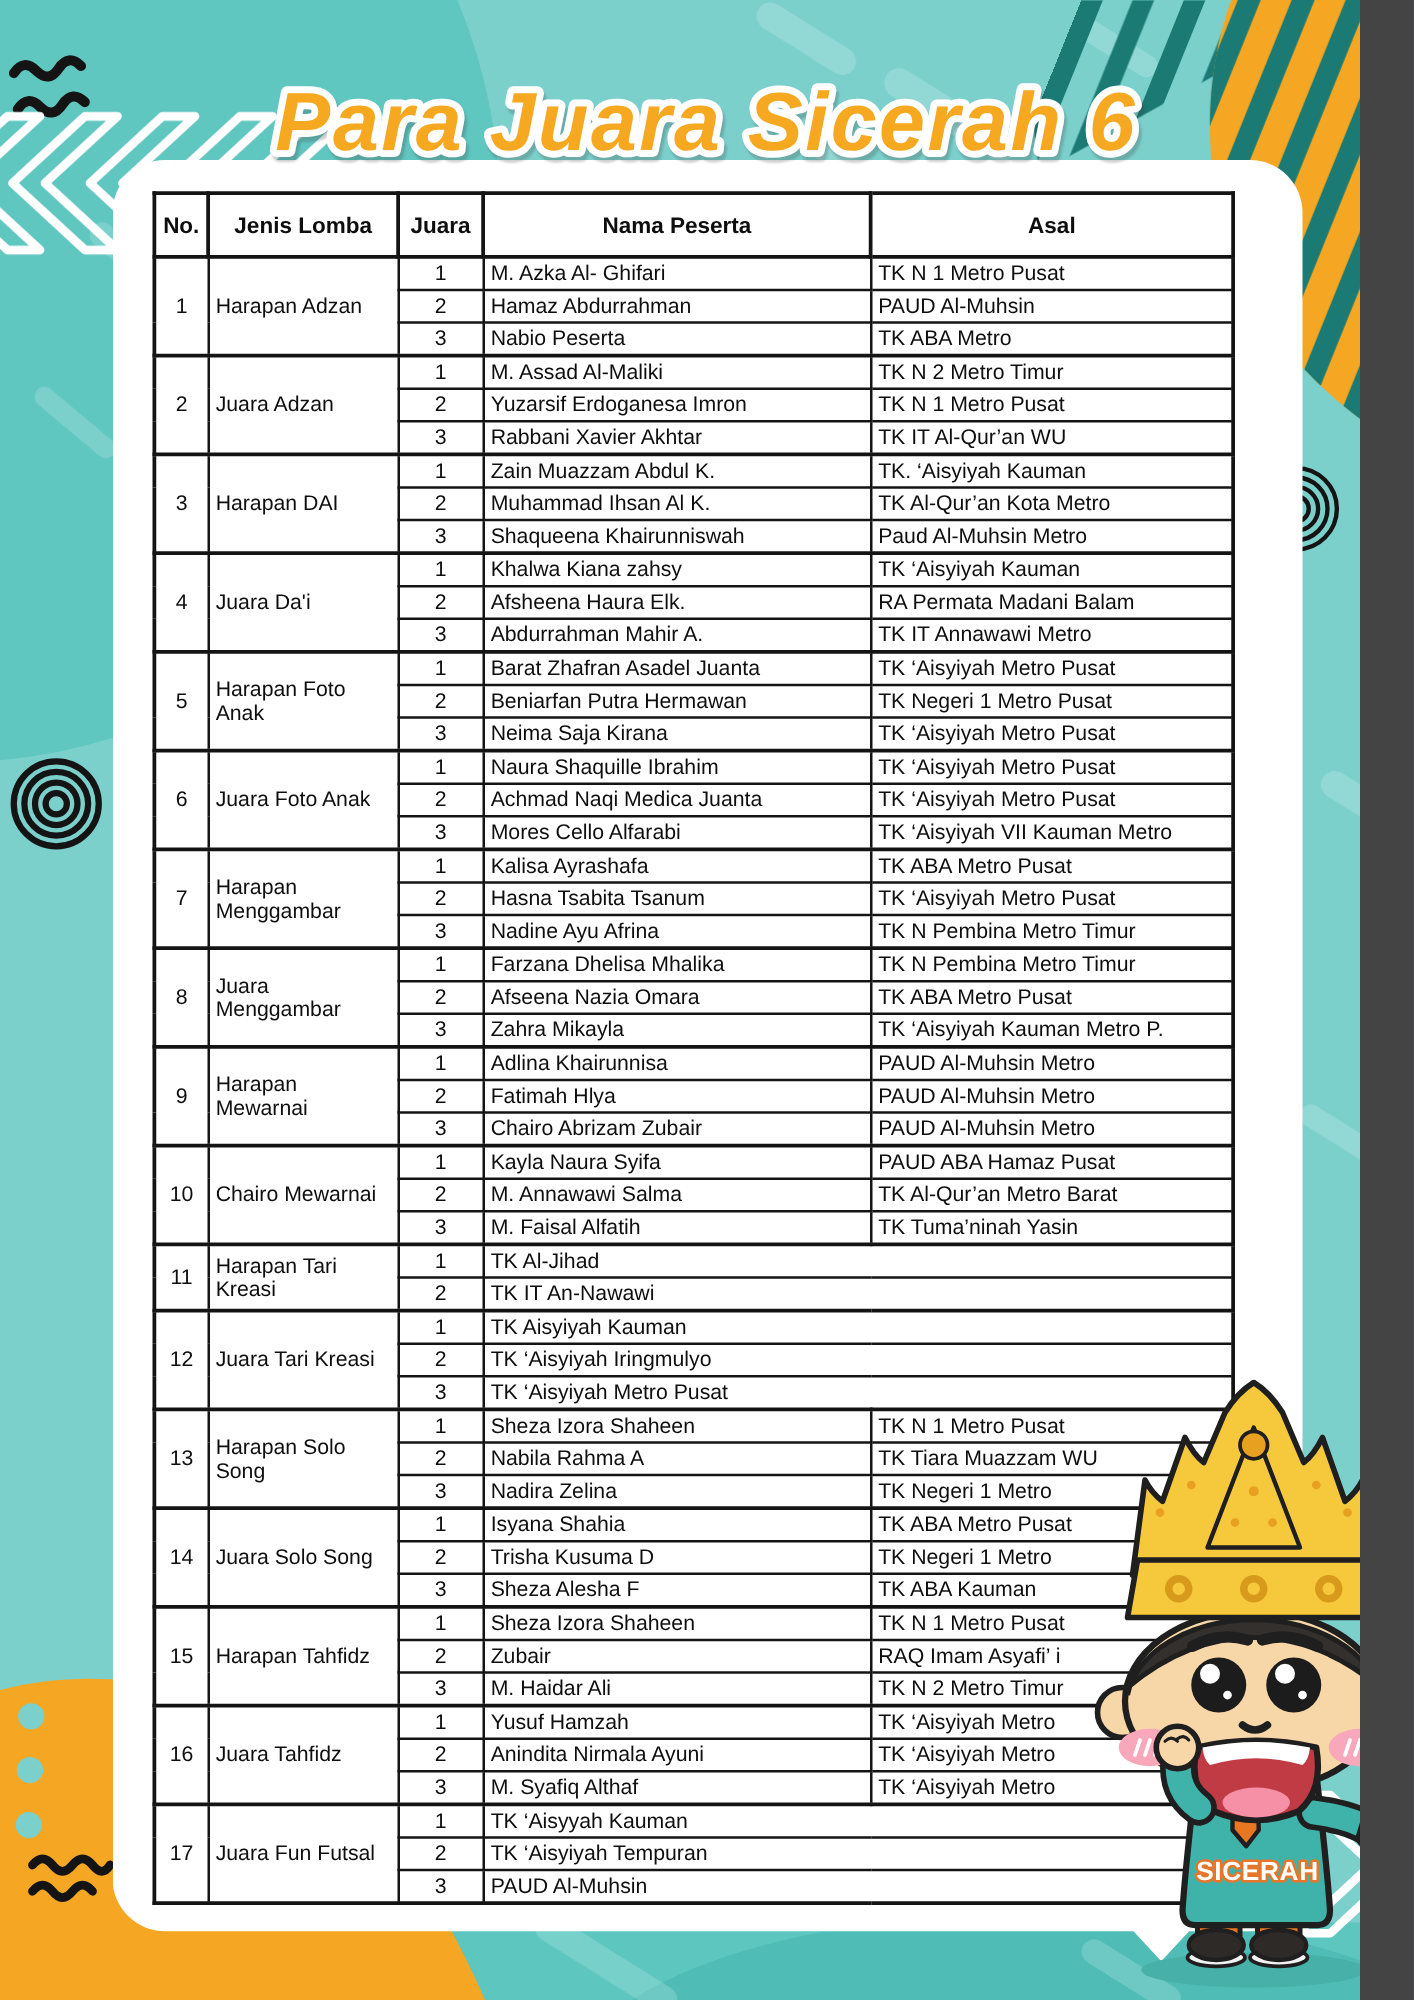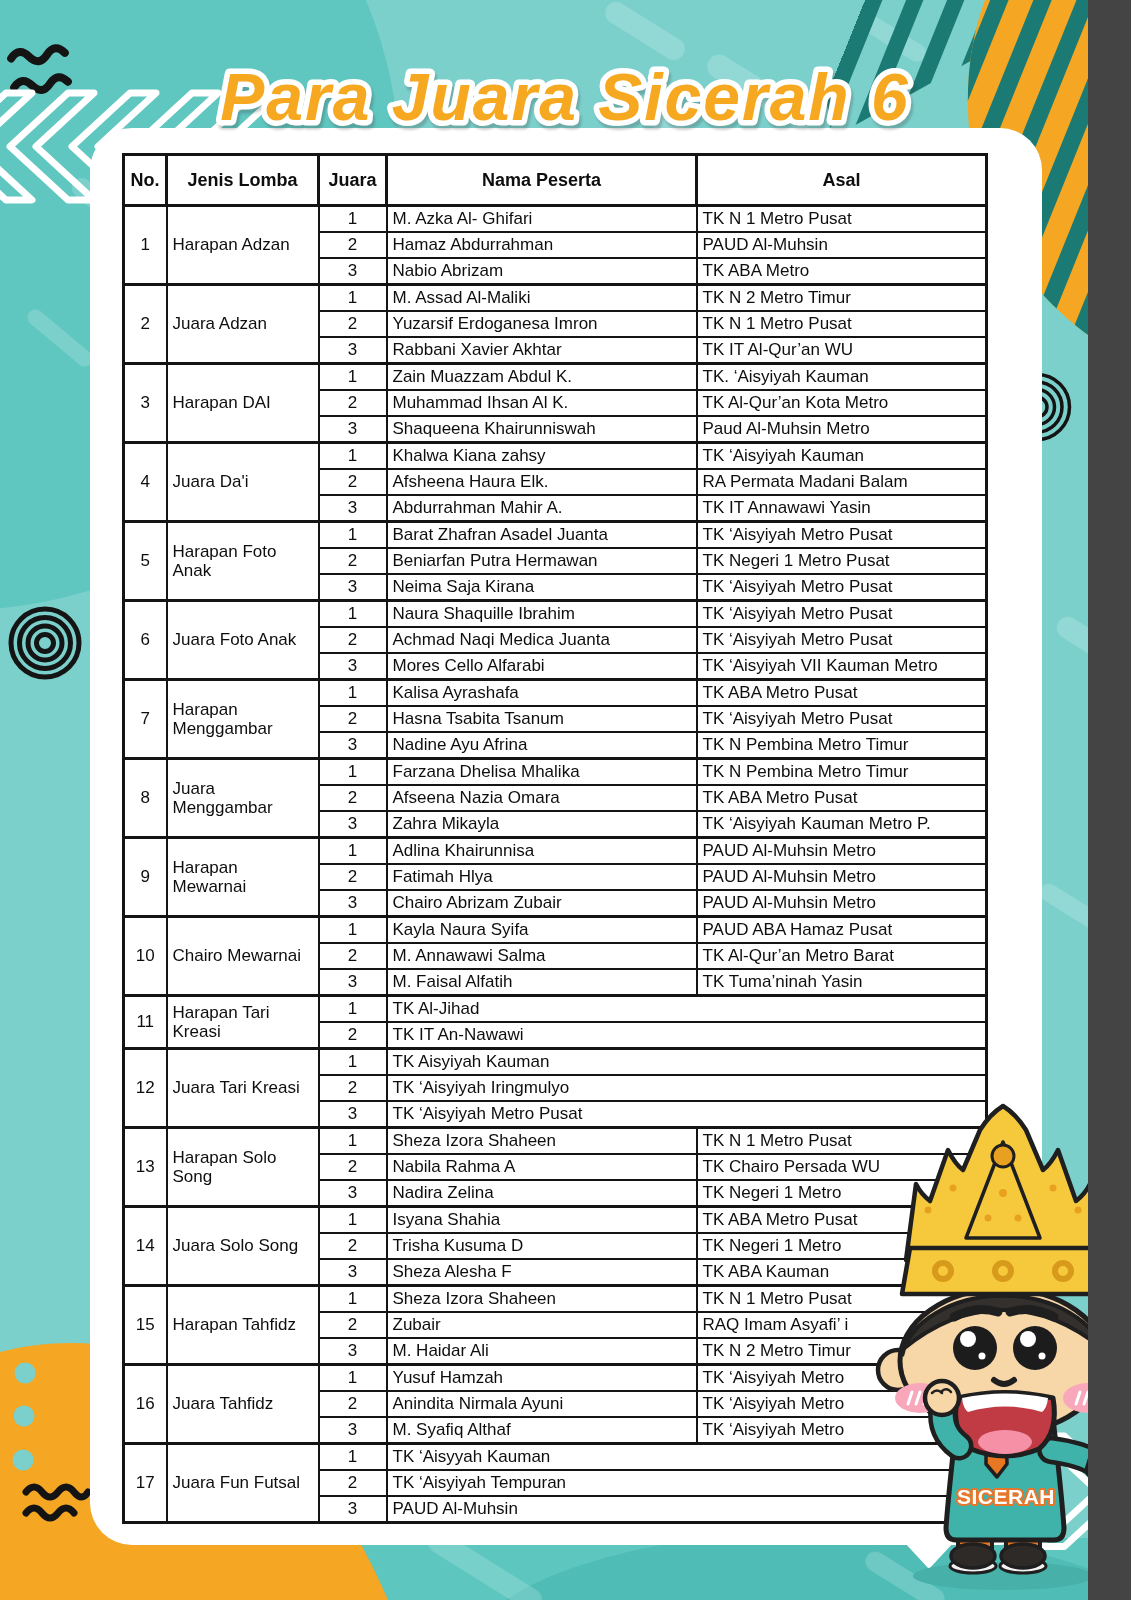--- a/index.html
+++ b/index.html
@@ -183,21 +183,21 @@
           <td class="c-nama">M. Azka Al- Ghifari</td>
           <td class="c-asal">TK N 1 Metro Pusat</td>
         </tr>
         <tr>
           <td class="c-juara">2</td>
           <td class="c-nama">Hamaz Abdurrahman</td>
           <td class="c-asal">PAUD Al-Muhsin</td>
         </tr>
         <tr>
           <td class="c-juara">3</td>
-          <td class="c-nama">Nabio Abrizam</td>
+          <td class="c-nama">Nabio Peserta</td>
           <td class="c-asal">TK ABA Metro</td>
         </tr>
       </tbody>
       <tbody>
         <tr>
           <td class="c-no" rowspan="3">2</td>
           <td class="c-jenis" rowspan="3">Juara Adzan</td>
           <td class="c-juara">1</td>
           <td class="c-nama">M. Assad Al-Maliki</td>
           <td class="c-asal">TK N 2 Metro Timur</td>
@@ -241,21 +241,21 @@
           <td class="c-asal">TK ‘Aisyiyah Kauman</td>
         </tr>
         <tr>
           <td class="c-juara">2</td>
           <td class="c-nama">Afsheena Haura Elk.</td>
           <td class="c-asal">RA Permata Madani Balam</td>
         </tr>
         <tr>
           <td class="c-juara">3</td>
           <td class="c-nama">Abdurrahman Mahir A.</td>
-          <td class="c-asal">TK IT Annawawi Yasin</td>
+          <td class="c-asal">TK IT Annawawi Metro</td>
         </tr>
       </tbody>
       <tbody>
         <tr>
           <td class="c-no" rowspan="3">5</td>
           <td class="c-jenis" rowspan="3">Harapan Foto Anak</td>
           <td class="c-juara">1</td>
           <td class="c-nama">Barat Zhafran Asadel Juanta</td>
           <td class="c-asal">TK ‘Aisyiyah Metro Pusat</td>
         </tr>
@@ -397,21 +397,21 @@
         <tr>
           <td class="c-no" rowspan="3">13</td>
           <td class="c-jenis" rowspan="3">Harapan Solo Song</td>
           <td class="c-juara">1</td>
           <td class="c-nama">Sheza Izora Shaheen</td>
           <td class="c-asal">TK N 1 Metro Pusat</td>
         </tr>
         <tr>
           <td class="c-juara">2</td>
           <td class="c-nama">Nabila Rahma A</td>
-          <td class="c-asal">TK Chairo Persada WU</td>
+          <td class="c-asal">TK Tiara Muazzam WU</td>
         </tr>
         <tr>
           <td class="c-juara">3</td>
           <td class="c-nama">Nadira Zelina</td>
           <td class="c-asal">TK Negeri 1 Metro</td>
         </tr>
       </tbody>
       <tbody>
         <tr>
           <td class="c-no" rowspan="3">14</td>

